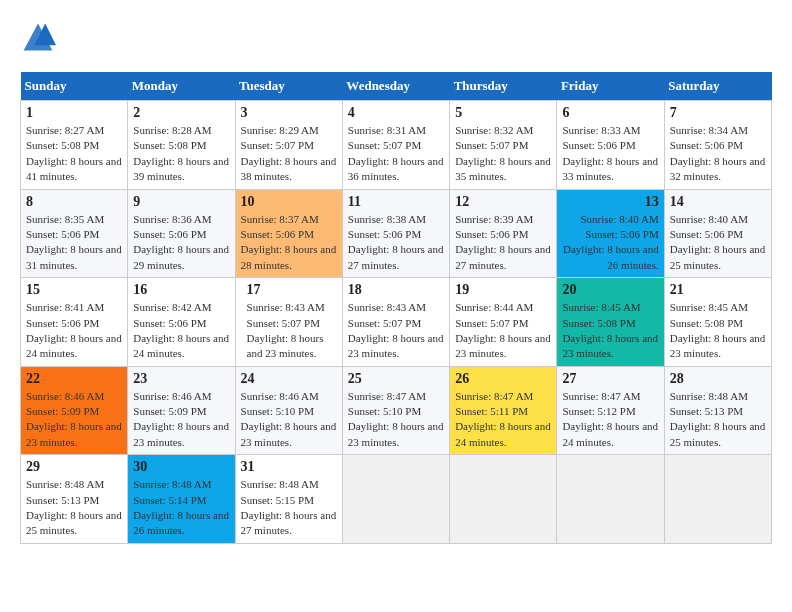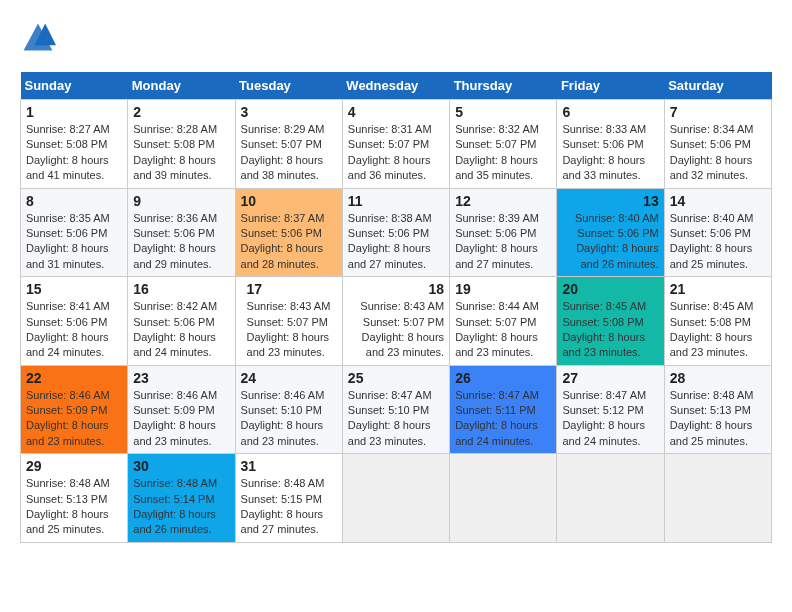--- a/index.html
+++ b/index.html
@@ -49,20 +49,21 @@
       color: #333;
     }
     .location-title {
       font-size: 16px;
       color: #555;
     }
     .calendar {
       width: 100%;
       border-collapse: collapse;
       font-size: 11px;
+      font-family: Liberation Serif, serif;
     }
     .calendar th {
       background: #1a6abf;
       color: white;
       padding: 6px 4px;
       text-align: left;
       font-size: 13px;
       font-weight: bold;
     }
     .calendar td {
@@ -194,21 +195,21 @@
           <div class="day-info">Sunrise: 8:41 AM<br>Sunset: 5:06 PM<br>Daylight: 8 hours and 24 minutes.</div>
         </td>
         <td style="background: rgb(255, 255, 255);">
           <span class="day-num">16</span>
           <div class="day-info">Sunrise: 8:42 AM<br>Sunset: 5:06 PM<br>Daylight: 8 hours and 24 minutes.</div>
         </td>
         <td style="background: rgb(255, 255, 255); padding-left: 11px;">
           <span class="day-num">17</span>
           <div class="day-info">Sunrise: 8:43 AM<br>Sunset: 5:07 PM<br>Daylight: 8 hours and 23 minutes.</div>
         </td>
-        <td style="background: rgb(255, 255, 255); text-align: right;">
+        <td style="background: rgb(255, 255, 255);">
           <span class="day-num">18</span>
           <div class="day-info">Sunrise: 8:43 AM<br>Sunset: 5:07 PM<br>Daylight: 8 hours and 23 minutes.</div>
         </td>
         <td style="background: rgb(255, 255, 255);">
           <span class="day-num">19</span>
           <div class="day-info">Sunrise: 8:44 AM<br>Sunset: 5:07 PM<br>Daylight: 8 hours and 23 minutes.</div>
         </td>
         <td style="background: #14b8a6;">
           <span class="day-num">20</span>
           <div class="day-info">Sunrise: 8:45 AM<br>Sunset: 5:08 PM<br>Daylight: 8 hours and 23 minutes.</div>
@@ -228,21 +229,21 @@
           <div class="day-info">Sunrise: 8:46 AM<br>Sunset: 5:09 PM<br>Daylight: 8 hours and 23 minutes.</div>
         </td>
         <td style="background: rgb(245, 247, 250);">
           <span class="day-num">24</span>
           <div class="day-info">Sunrise: 8:46 AM<br>Sunset: 5:10 PM<br>Daylight: 8 hours and 23 minutes.</div>
         </td>
         <td style="background: rgb(245, 247, 250);">
           <span class="day-num">25</span>
           <div class="day-info">Sunrise: 8:47 AM<br>Sunset: 5:10 PM<br>Daylight: 8 hours and 23 minutes.</div>
         </td>
-        <td style="background: #3b82f6;">
+        <td style="background: #fde047;">
           <span class="day-num">26</span>
           <div class="day-info">Sunrise: 8:47 AM<br>Sunset: 5:11 PM<br>Daylight: 8 hours and 24 minutes.</div>
         </td>
         <td style="background: rgb(245, 247, 250);">
           <span class="day-num">27</span>
           <div class="day-info">Sunrise: 8:47 AM<br>Sunset: 5:12 PM<br>Daylight: 8 hours and 24 minutes.</div>
         </td>
         <td style="background: rgb(245, 247, 250);">
           <span class="day-num">28</span>
           <div class="day-info">Sunrise: 8:48 AM<br>Sunset: 5:13 PM<br>Daylight: 8 hours and 25 minutes.</div>

